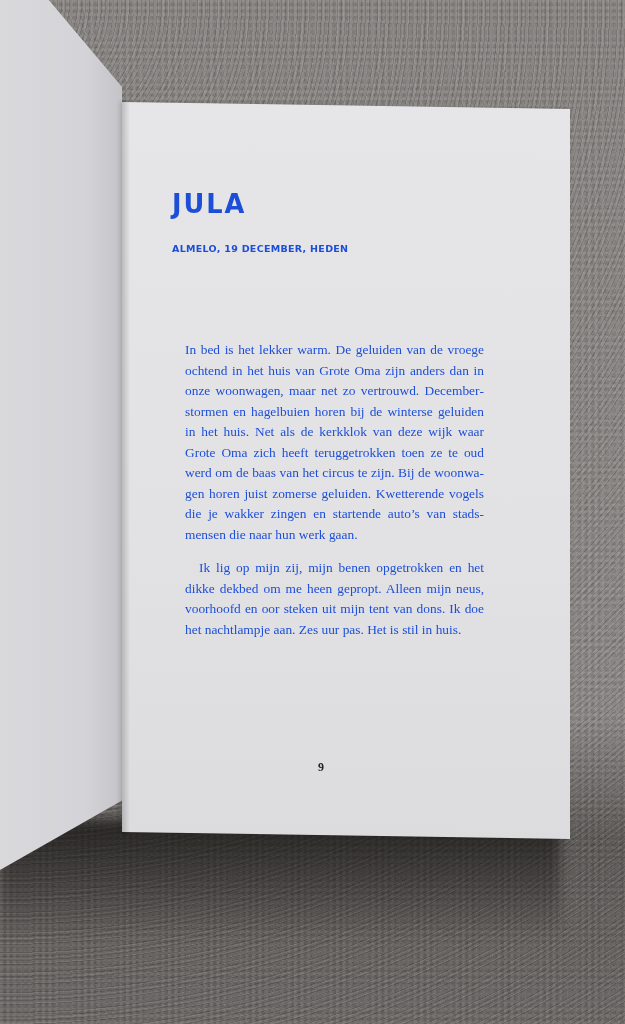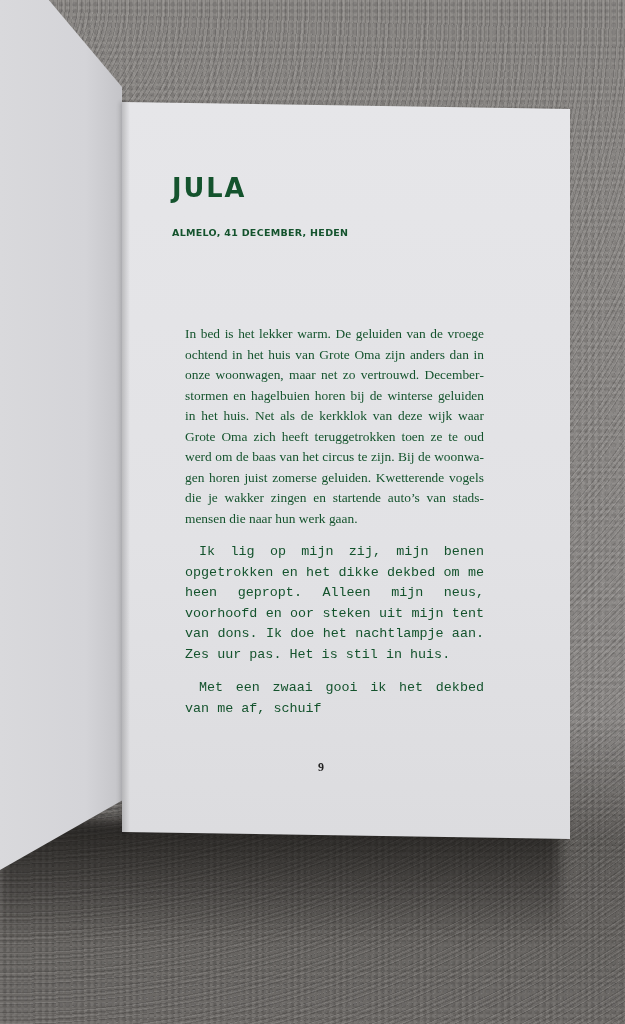--- a/index.html
+++ b/index.html
@@ -36,58 +36,57 @@
     background: linear-gradient(180deg, #e6e6e9 0%, #e2e2e5 60%, #dcdcdf 100%);
     transform: skewY(0.9deg);
     transform-origin: top left;
     box-shadow: -2px 0 4px rgba(0,0,0,0.15);
   }
   .gutter {
     position: absolute; left: 122px; top: 100px; width: 8px; height: 735px;
     background: linear-gradient(90deg, rgba(0,0,0,0.18), rgba(0,0,0,0));
   }
   .content {
-    position: absolute; left: 172px; top: 170px; width: 325px;
-    color: #14532d;
+    position: absolute; left: 172px; top: 186px; width: 325px;
+    color: #1d4ed8;
   }
   .chapter-title {
     font-family: "DejaVu Sans", sans-serif;
     font-weight: bold; font-size: 27px; letter-spacing: 2px;
     margin: 0; line-height: 36px;
     transform: scaleX(0.95); transform-origin: left;
   }
   .chapter-subtitle {
     font-family: "DejaVu Sans", sans-serif;
     font-weight: bold; font-size: 9.5px; letter-spacing: 0.3px;
     margin-top: 20px; line-height: 14px;
   }
   .body-text {
     margin-top: 84px;
     font-size: 13.4px; line-height: 20.5px;
     text-align: justify; hyphens: manual;
   }
   .body-text p { margin: 13px; }
-  .body-text p + p { text-indent: 14px; font-family: Liberation Mono, monospace; }
+  .body-text p + p { text-indent: 14px; }
   .page-number {
     position: absolute; left: 318px; top: 760px;
     font-size: 12px; color: #222; font-weight: bold;
   }
 </style>
 </head>
 <body>
 
 <div class="carpet-noise"></div>
 <div class="shadow"></div>
 <div class="left-page"></div>
 <div class="right-page"></div>
 <div class="gutter"></div>
 
 <div class="content">
   <h1 class="chapter-title">JULA</h1>
-  <div class="chapter-subtitle">ALMELO, 41 DECEMBER, HEDEN</div>
+  <div class="chapter-subtitle">ALMELO, 19 DECEMBER, HEDEN</div>
   <div class="body-text">
     <p>In bed is het lekker warm. De geluiden van de vroege ochtend in het huis van Grote Oma zijn anders dan in onze woonwagen, maar net zo vertrouwd. December­stormen en hagelbuien horen bij de winterse geluiden in het huis. Net als de kerkklok van deze wijk waar Grote Oma zich heeft teruggetrokken toen ze te oud werd om de baas van het circus te zijn. Bij de woonwa­gen horen juist zomerse geluiden. Kwetterende vogels die je wakker zingen en startende auto’s van stads­mensen die naar hun werk gaan.</p>
     <p>Ik lig op mijn zij, mijn benen opgetrokken en het dikke dekbed om me heen gepropt. Alleen mijn neus, voorhoofd en oor steken uit mijn tent van dons. Ik doe het nachtlampje aan. Zes uur pas. Het is stil in huis.</p>
-    <p>Met een zwaai gooi ik het dekbed van me af, schuif</p>
   </div>
 </div>
 
 <div class="page-number">9</div>
 
 </body></html>

